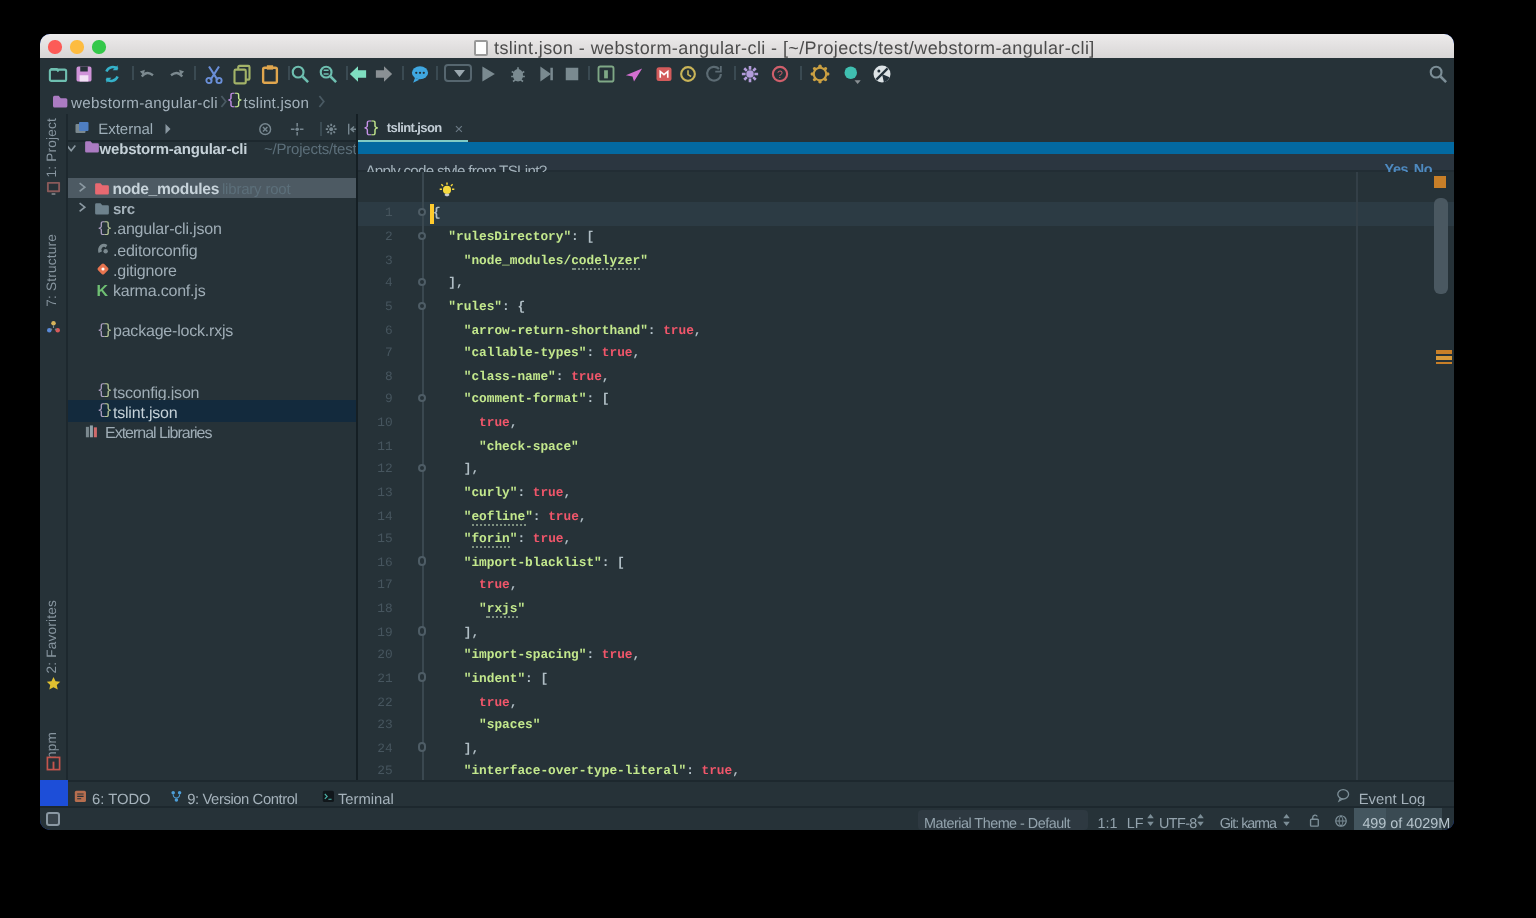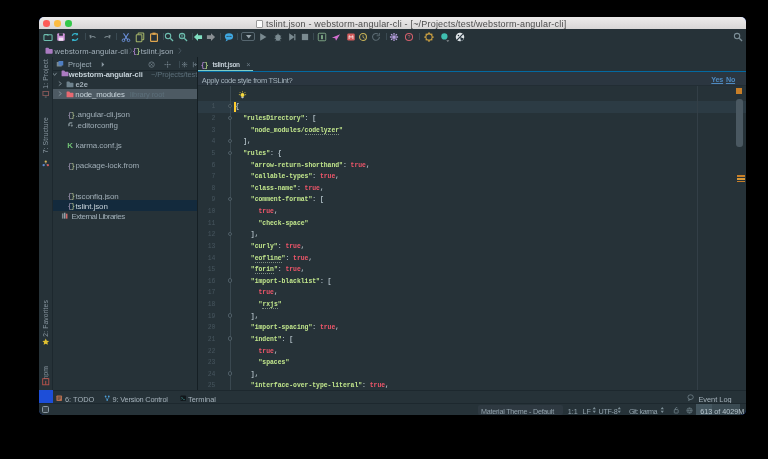--- a/index.html
+++ b/index.html
@@ -1,30 +1,30 @@
 <!DOCTYPE html>
 <html><head><meta charset="utf-8">
 <style>
 *{margin:0;padding:0;box-sizing:border-box}
 html,body{width:768px;height:459px;background:#000;overflow:hidden}
 body{font-family:"Liberation Sans",sans-serif;position:relative}
-#win{position:absolute;left:39px;top:17px;width:707px;height:398px;border-radius:5px;overflow:hidden;background:#1d4ed8}
+#win{position:absolute;left:20px;top:17px;width:707px;height:398px;border-radius:5px;overflow:hidden;background:#1d4ed8}
 #title{position:absolute;left:0;top:0;width:707px;height:12.2px;background:linear-gradient(#edebeb,#d8d6d6)}
 .light{position:absolute;top:3.1px;width:6.6px;height:6.6px;border-radius:50%}
 #ttext{position:absolute;left:227px;top:1.7px;font-size:9px;color:#4c4c4c;letter-spacing:0.2px;white-space:nowrap}
 #docico{position:absolute;left:216.5px;top:2.6px;width:7px;height:8.2px;background:#fdfdfd;border:0.5px solid #999;border-radius:1px}
 #toolbar{position:absolute;left:0;top:12.2px;width:707px;height:14.6px;background:#263238}
 .sep{position:absolute;top:4px;width:1px;height:7px;background:#3a4a52}
 #navbar{position:absolute;left:0;top:26.8px;width:707px;height:13.4px;background:#263238;font-size:7.6px;color:#93a3ad}
 #stripe{position:absolute;left:0;top:40.2px;width:13.7px;height:333px;background:#263238;border-right:1px solid #1d282e}
 .vlabel{position:absolute;writing-mode:vertical-lr;transform:rotate(180deg);font-size:6.8px;color:#87959f;white-space:nowrap;left:3px;letter-spacing:0.1px}
 #panel{position:absolute;left:13.7px;top:40.2px;width:145.3px;height:333px;background:#263238;border-right:1px solid #151f24;overflow:hidden}
 .trow{position:absolute;left:0;width:100%;height:10.2px;font-size:7.5px;color:#a4b1ba;white-space:nowrap}
 #edcol{position:absolute;left:159px;top:40.2px;width:548px;height:333px;background:#263238}
-#banner{position:absolute;left:0;top:14.3px;width:100%;height:14.7px;background:#2b3640;border-top:1px solid #0369a1;border-bottom:1px solid #222d34;font-size:7.8px;color:#a3b2bb}
+#banner{position:absolute;left:0;top:14.3px;width:100%;height:14.7px;background:#2b3640;border-top:6px solid #0369a1;border-bottom:1px solid #222d34;font-size:7.8px;color:#a3b2bb}
 #edit{position:absolute;left:0;top:29px;width:100%;height:304px;background:#263238;overflow:hidden}
 .cl{position:absolute;width:100%;height:11.62px;font-family:"Liberation Mono",monospace;font-size:6.4px;font-weight:bold;line-height:11.62px;white-space:pre;color:#b0bec5}
 .ln{position:absolute;left:0;width:17.3px;text-align:right;font-family:"Liberation Mono",monospace;font-size:6.4px;line-height:11.62px;color:#46555e}
 .s{color:#c3e88d}.t{color:#f0566a}
 .u{border-bottom:1px dotted #7d8f80}
 .fold{position:absolute;left:29.7px;width:4.4px;height:4.4px;border:1px solid #4e5d66;border-radius:50%;background:#263238}
 #botbar{position:absolute;left:13.7px;top:373.2px;width:693.3px;height:13px;background:#263238;border-top:1px solid #1d282e;font-size:7.4px;color:#a5b2bb}
 #status{position:absolute;left:0;top:386.2px;width:707px;height:11.8px;background:#263238;border-top:1px solid #1d282e;font-size:7.2px;color:#93a3ad}
 .nw{white-space:nowrap;position:absolute}
 svg{position:absolute;overflow:visible}
@@ -217,21 +217,21 @@
       <svg style="left:3px;top:320.4px" width="7.5" height="7.5" viewBox="0 0 16 16">
         <rect x="1.5" y="1.5" width="13" height="13" fill="none" stroke="#c4554d" stroke-width="1.8"></rect>
         <path d="M8 14 V6" stroke="#c4554d" stroke-width="2"></path>
       </svg>
     </div>
 <div id="panel">
       <svg style="left:3.5px;top:3px" width="8" height="8" viewBox="0 0 16 16">
         <rect x="1.5" y="4" width="10" height="9" rx="1" fill="#7b898f"></rect>
         <rect x="5" y="2" width="9.5" height="9" rx="1" fill="#4e7ec2"></rect>
       </svg>
-      <span class="nw" style="left:15.4px;top:2.8px;font-size:7.5px;color:#9fafb9">Project</span>
+      <span class="nw" style="left:15.4px;top:2.8px;font-size:7.5px;color:#9fafb9">External</span>
       <svg style="left:48.8px;top:4.6px" width="4" height="5" viewBox="0 0 6 10">
         <path d="M0.5 0 l5 5 l-5 5z" fill="#8a98a1"></path>
       </svg>
       <svg style="left:95.5px;top:3.4px" width="7.2" height="7.2" viewBox="0 0 16 16">
         <circle cx="8" cy="8" r="6" fill="none" stroke="#76868f" stroke-width="1.6"></circle>
         <path d="M5.5 5.5 l5 5 M10.5 5.5 l-5 5" stroke="#76868f" stroke-width="1.6"></path>
       </svg>
       <svg style="left:111.2px;top:3.4px" width="7.2" height="7.2" viewBox="0 0 16 16">
         <path d="M8 1 v4 M8 11 v4 M1 8 h4 M11 8 h4" stroke="#76868f" stroke-width="1.7"></path>
         <circle cx="8" cy="8" r="2" fill="#76868f"></circle>
@@ -250,57 +250,64 @@
       <div class="trow" style="top:11.0px;">
         <svg style="left:-0.9px;top:3.4px" width="5.2" height="4.2" viewBox="0 0 10 8">
           <path d="M1 1.5 l4 5 l4 -5" fill="none" stroke="#8a98a1" stroke-width="1.6"></path>
         </svg>
         <svg style="left:8.3px;top:2.2px" width="8" height="6.4" viewBox="0 0 16 13">
           <path d="M1 2.5 a1.3 1.3 0 0 1 1.3 -1.3 h4.2 l1.8 2.2 h5.4 a1.3 1.3 0 0 1 1.3 1.3 v6.8 a1.3 1.3 0 0 1 -1.3 1.3 h-11.4 a1.3 1.3 0 0 1 -1.3 -1.3z" fill="#ab7bc2"></path>
         </svg>
         <span class="nw" style="left:16.1px;top:1.6px;color:#c5d1d8;font-weight:bold;letter-spacing:-0.1px;font-size:7.5px">webstorm-angular-cli</span>
         <span class="nw" style="left:98.3px;top:1.6px;color:#5c6f7a;letter-spacing:-0.1px;font-size:7.5px">~/Projects/test/web</span>
       </div>
-      <div class="trow" style="top:21.2px;">
-        <svg style="left:5.1px;top:2.8px" width="4.2" height="5.2" viewBox="0 0 8 10">
-          <path d="M1.5 1 l5 4 l-5 4" fill="none" stroke="#8a98a1" stroke-width="1.6"></path>
-        </svg>
-        <svg style="left:13.7px;top:2.2px" width="8" height="6.4" viewBox="0 0 16 13">
-          <path d="M1 2.5 a1.3 1.3 0 0 1 1.3 -1.3 h4.2 l1.8 2.2 h5.4 a1.3 1.3 0 0 1 1.3 1.3 v6.8 a1.3 1.3 0 0 1 -1.3 1.3 h-11.4 a1.3 1.3 0 0 1 -1.3 -1.3z" fill="#6e828d"></path>
-        </svg>
-        <span class="nw" style="left:22.8px;top:1.6px;color:#a4b1ba;font-weight:bold;letter-spacing:-0.1px;font-size:7.5px">e2e</span>
-      </div>
       <div class="trow" style="top:31.4px;background:#4d5a63;">
         <svg style="left:5.1px;top:2.8px" width="4.2" height="5.2" viewBox="0 0 8 10">
           <path d="M1.5 1 l5 4 l-5 4" fill="none" stroke="#8a98a1" stroke-width="1.6"></path>
         </svg>
         <svg style="left:13.7px;top:2.2px" width="8" height="6.4" viewBox="0 0 16 13">
           <path d="M1 2.5 a1.3 1.3 0 0 1 1.3 -1.3 h4.2 l1.8 2.2 h5.4 a1.3 1.3 0 0 1 1.3 1.3 v6.8 a1.3 1.3 0 0 1 -1.3 1.3 h-11.4 a1.3 1.3 0 0 1 -1.3 -1.3z" fill="#e86971"></path>
         </svg>
-        <span class="nw" style="left:22.6px;top:1.6px;color:#c7d3da;font-weight:normal;letter-spacing:-0.15px;font-size:7.8px">node_modules</span>
+        <span class="nw" style="left:22.6px;top:1.6px;color:#c7d3da;font-weight:bold;letter-spacing:-0.15px;font-size:7.8px">node_modules</span>
         <span class="nw" style="left:77.3px;top:1.6px;color:#5c6f7a;letter-spacing:-0.1px;font-size:7.5px">library root</span>
+      </div>
+      <div class="trow" style="top:41.5px;">
+        <svg style="left:5.1px;top:2.8px" width="4.2" height="5.2" viewBox="0 0 8 10">
+          <path d="M1.5 1 l5 4 l-5 4" fill="none" stroke="#8a98a1" stroke-width="1.6"></path>
+        </svg>
+        <svg style="left:13.7px;top:2.2px" width="8" height="6.4" viewBox="0 0 16 13">
+          <path d="M1 2.5 a1.3 1.3 0 0 1 1.3 -1.3 h4.2 l1.8 2.2 h5.4 a1.3 1.3 0 0 1 1.3 1.3 v6.8 a1.3 1.3 0 0 1 -1.3 1.3 h-11.4 a1.3 1.3 0 0 1 -1.3 -1.3z" fill="#6e828d"></path>
+        </svg>
+        <span class="nw" style="left:22.8px;top:1.6px;color:#a4b1ba;font-weight:bold;letter-spacing:-0.1px;font-size:7.5px">src</span>
       </div>
       <div class="trow" style="top:51.7px;">
         <span class="nw" style="left:14.8px;top:1.8px;font-size:7.5px;letter-spacing:-1.2px;font-family:'Liberation Mono',monospace"><span style="color:#ab9ec0">{</span><span style="color:#b5c494">}</span></span>
         <span class="nw" style="left:22.8px;top:1.6px;color:#9fadb6;letter-spacing:-0.1px;font-size:8px">.angular-cli.json</span>
       </div>
       <div class="trow" style="top:61.9px;">
         <svg style="left:14.1px;top:2.4px" width="7" height="6.6" viewBox="0 0 16 14">
           <path d="M3 12 q-2 -5 2 -9 q4 -3 8 0 l-2 3 q-2 -2 -4 0 q-2 2 0 4z" fill="#7b898f"></path>
           <circle cx="11" cy="10" r="2.5" fill="#7b898f"></circle>
         </svg>
         <span class="nw" style="left:22.8px;top:1.6px;color:#9fadb6;letter-spacing:-0.1px;font-size:8px">.editorconfig</span>
       </div>
+      <div class="trow" style="top:72.1px;">
+        <svg style="left:14.1px;top:2px" width="7" height="7" viewBox="0 0 16 16">
+          <rect x="3" y="3" width="10" height="10" rx="2" transform="rotate(45 8 8)" fill="#e8744f"></rect>
+          <circle cx="8" cy="8" r="1.8" fill="#fff"></circle>
+        </svg>
+        <span class="nw" style="left:22.8px;top:1.6px;color:#9fadb6;letter-spacing:-0.1px;font-size:8px">.gitignore</span>
+      </div>
       <div class="trow" style="top:82.3px;">
         <span class="nw" style="left:14.6px;top:1.2px;font-size:8px;font-weight:bold;color:#6fbf73">K</span>
         <span class="nw" style="left:22.8px;top:1.6px;color:#9fadb6;letter-spacing:-0.1px;font-size:8px">karma.conf.js</span>
       </div>
       <div class="trow" style="top:102.6px;">
         <span class="nw" style="left:14.8px;top:1.8px;font-size:7.5px;letter-spacing:-1.2px;font-family:'Liberation Mono',monospace"><span style="color:#ab9ec0">{</span><span style="color:#b5c494">}</span></span>
-        <span class="nw" style="left:22.8px;top:1.6px;color:#9fadb6;letter-spacing:-0.1px;font-size:8px">package-lock.from</span>
+        <span class="nw" style="left:22.8px;top:1.6px;color:#9fadb6;letter-spacing:-0.1px;font-size:8px">package-lock.rxjs</span>
       </div>
       <div class="trow" style="top:133.2px;">
         <span class="nw" style="left:14.8px;top:1.8px;font-size:7.5px;letter-spacing:-1.2px;font-family:'Liberation Mono',monospace"><span style="color:#ab9ec0">{</span><span style="color:#b5c494">}</span></span>
         <span class="nw" style="left:22.8px;top:1.6px;color:#9fadb6;letter-spacing:-0.1px;font-size:8px">tsconfig.json</span>
       </div>
       <div class="trow" style="top:143.3px;background:#132a3d;">
         <span class="nw" style="left:14.8px;top:1.8px;font-size:7.5px;letter-spacing:-1.2px;font-family:'Liberation Mono',monospace"><span style="color:#ab9ec0">{</span><span style="color:#b5c494">}</span></span>
         <span class="nw" style="left:22.8px;top:1.6px;color:#c5d1d8;letter-spacing:-0.1px;font-size:8px">tslint.json</span>
       </div>
       <div class="trow" style="top:153.5px;">
@@ -447,14 +454,14 @@
       <svg style="left:633.8px;top:2.8px" width="6" height="6.5" viewBox="0 0 14 15">
         <rect x="3" y="6" width="9" height="8" rx="1" fill="none" stroke="#7c8e97" stroke-width="1.6"></rect>
         <path d="M5.5 6 V4 a2.8 2.8 0 0 1 5.3 -1.2" fill="none" stroke="#7c8e97" stroke-width="1.6"></path>
       </svg>
       <svg style="left:646.5px;top:2.6px" width="7" height="7" viewBox="0 0 16 16">
         <circle cx="8" cy="8" r="6" fill="none" stroke="#7c8e97" stroke-width="1.4"></circle>
         <path d="M2 8 h12 M8 2 a9 9 0 0 1 0 12 M8 2 a9 9 0 0 0 0 12" fill="none" stroke="#7c8e97" stroke-width="1.1"></path>
       </svg>
       <div style="position:absolute;left:657.0px;top:0;width:43.5px;height:100%;background:#3a4a52"></div>
       <div style="position:absolute;left:657.0px;top:0;width:16px;height:100%;background:#44565f"></div>
-      <span class="nw" style="left:661.2px;top:2.4px;color:#b6c4cc">613 of 4029M</span>
+      <span class="nw" style="left:661.2px;top:2.4px;color:#b6c4cc">499 of 4029M</span>
     </div>
 </div>
 </body></html>

